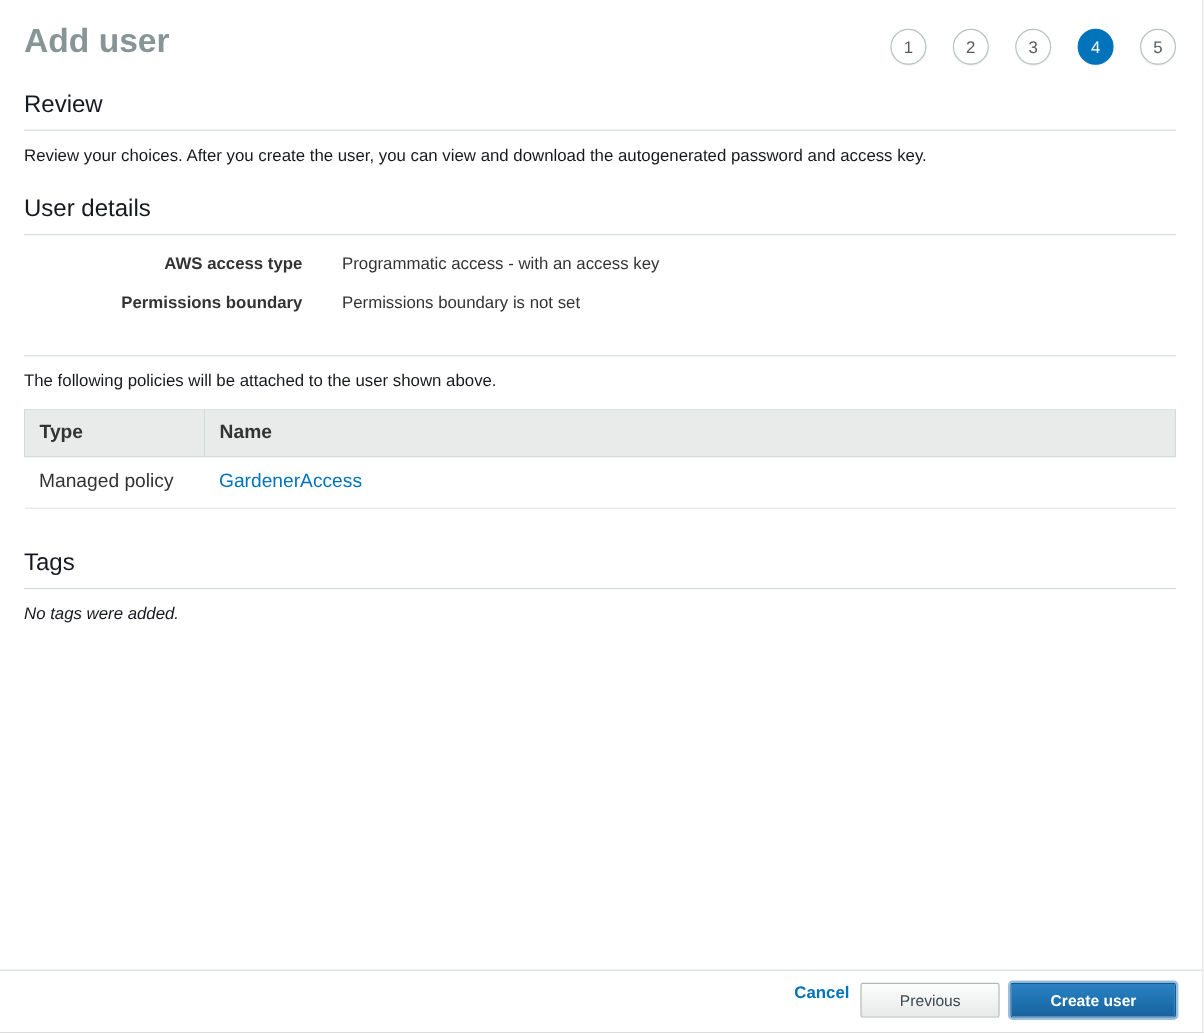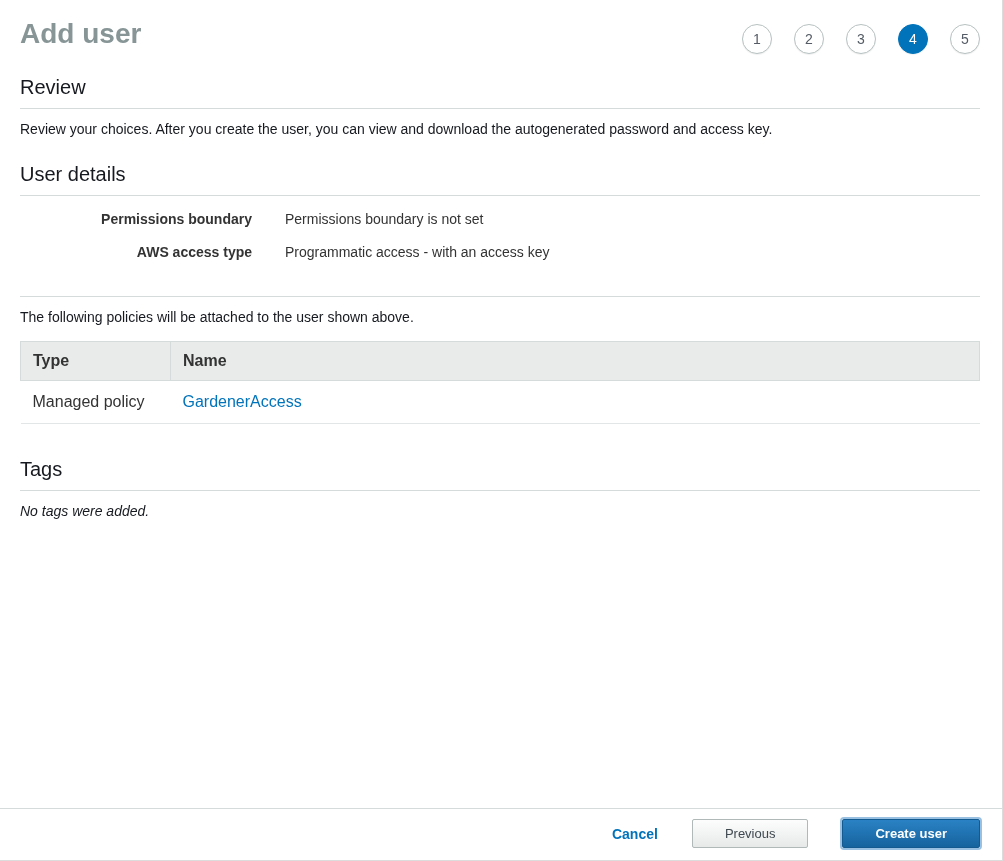--- a/index.html
+++ b/index.html
@@ -131,22 +131,21 @@
 
   .footer {
     position: absolute;
     left: 0;
     right: 0;
     bottom: 0;
     border-top: 1px solid #d5dbdb;
     padding: 10px 22px 12px 22px;
     display: flex;
     justify-content: flex-end;
-    align-items: center;
-    gap: 34px;
+    gap: 9px;
     background: #fff;
   }
   .cancel-link {
     color: #0073bb;
     font-size: 14px;
     font-weight: 700;
     text-decoration: none;
     cursor: pointer;
   }
   .btn {
@@ -192,26 +191,26 @@
       <h2 class="section-heading">Review</h2>
       <hr class="divider">
       <p class="desc">Review your choices. After you create the user, you can view and download the autogenerated password and access key.</p>
     </div>
 
     <div class="section-user-details">
       <h2 class="section-heading">User details</h2>
       <hr class="divider">
       <div class="detail-rows">
         <div class="detail-row">
+          <div class="detail-label">AWS access type</div>
+          <div class="detail-value">Programmatic access - with an access key</div>
+        </div>
+        <div class="detail-row">
           <div class="detail-label">Permissions boundary</div>
           <div class="detail-value">Permissions boundary is not set</div>
-        </div>
-        <div class="detail-row">
-          <div class="detail-label">AWS access type</div>
-          <div class="detail-value">Programmatic access - with an access key</div>
         </div>
       </div>
     </div>
 
     <div class="section-permissions">
       <hr class="divider">
       <p class="desc">The following policies will be attached to the user shown above.</p>
       <table class="policies-table">
         <thead>
           <tr>

